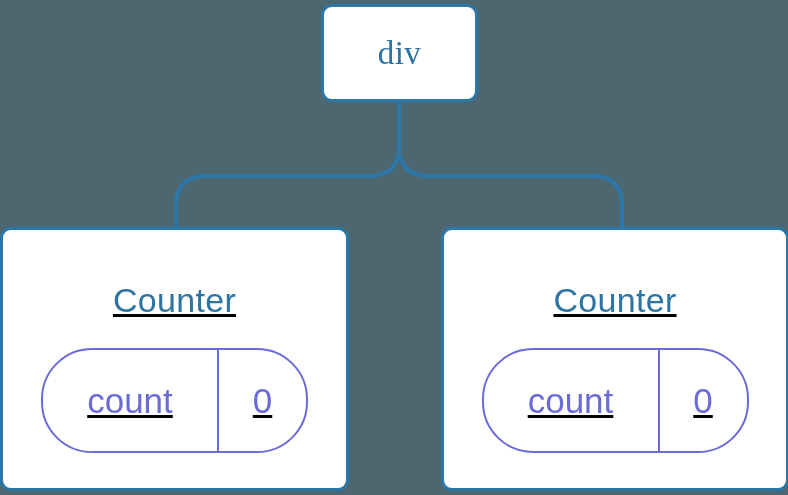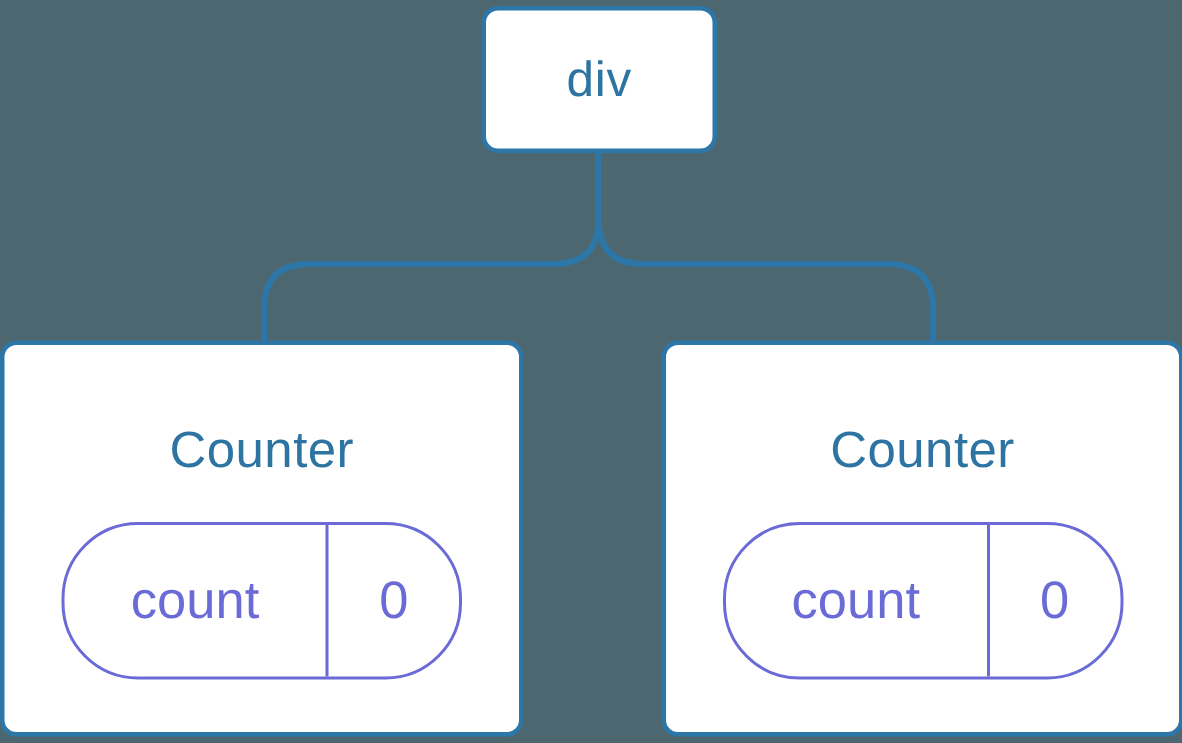--- a/index.html
+++ b/index.html
@@ -36,33 +36,35 @@
     z-index: 2;
   }
   .node-root {
     left: 321px;
     top: 4px;
     width: 157px;
     height: 98px;
     display: flex;
     align-items: center;
     justify-content: center;
+    font-family: Liberation Serif, serif;
   }
   .node-root .node-title {
     font-size: 33px;
     color: #2d74a2;
     letter-spacing: 0.5px;
   }
 
   .node-child {
     top: 227px;
     height: 264px;
     display: flex;
     flex-direction: column;
     align-items: center;
+    text-decoration: underline;
   }
   .node-child-left  { left: 0px;   width: 349px; }
   .node-child-right { left: 441px; width: 348px; }
 
   .node-child .node-title {
     font-size: 34px;
     color: #2d74a2;
     margin-top: 51px;
     letter-spacing: 0.3px;
   }

